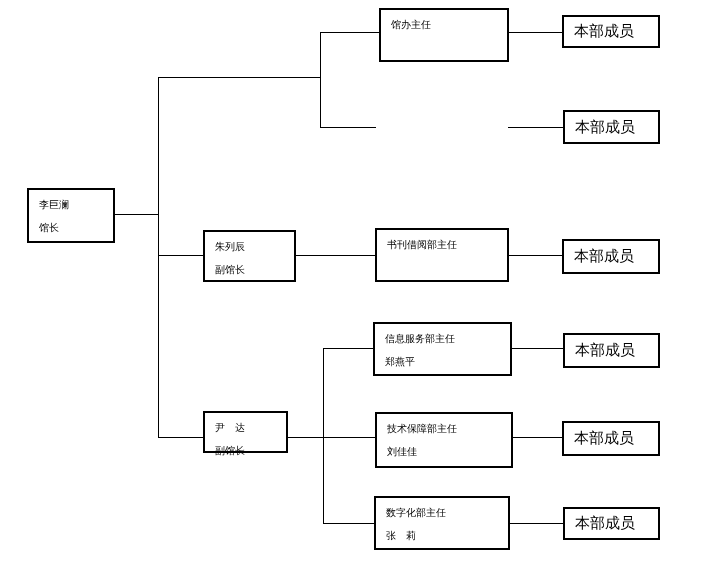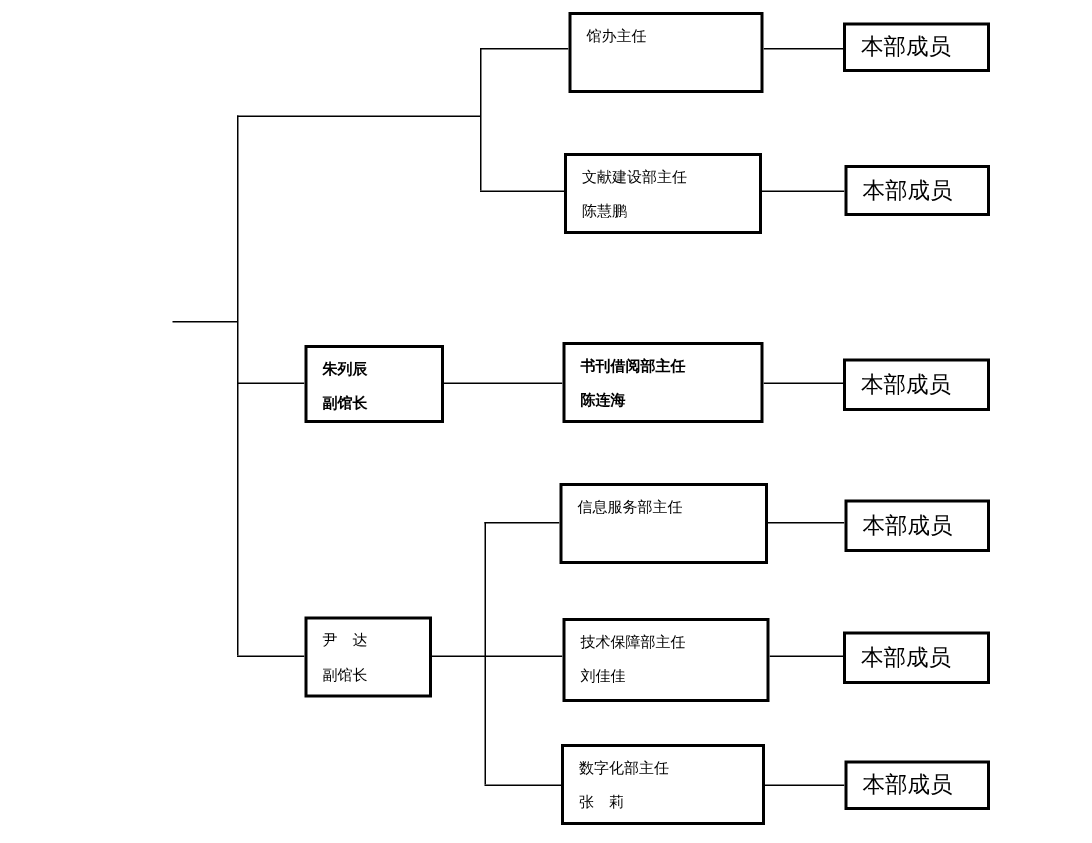--- a/index.html
+++ b/index.html
@@ -40,25 +40,25 @@
   }
   .hline, .vline {
     position: absolute;
     background: #000000;
   }
   .hline { height: 1px; }
   .vline { width: 1px; }
 
   
   #box-director { left: 27px;  top: 188px; width: 88px;  height: 55px; }
-  #box-deputy-zhu { left: 203px; top: 230px; width: 93px;  height: 52px; font-weight: bold; }
-  #box-deputy-yin { left: 203px; top: 411px; width: 85px;  height: 54px; }
+  #box-deputy-zhu { left: 203px; top: 230px; width: 93px;  height: 52px; }
+  #box-deputy-yin { left: 203px; top: 411px; width: 85px;  height: 42px; }
   #box-dept-0 { left: 379px; top: 8px;   width: 130px; height: 54px; }
   #box-dept-1 { left: 376px; top: 102px; width: 132px; height: 54px; }
-  #box-dept-2 { left: 375px; top: 228px; width: 134px; height: 54px; font-weight: bold; }
+  #box-dept-2 { left: 375px; top: 228px; width: 134px; height: 54px; }
   #box-dept-3 { left: 373px; top: 322px; width: 139px; height: 54px; font-family: Liberation Serif, serif; }
   #box-dept-4 { left: 375px; top: 412px; width: 138px; height: 56px; }
   #box-dept-5 { left: 374px; top: 496px; width: 136px; height: 54px; }
   #box-members-0 { left: 562px; top: 15px;  width: 98px; height: 33px; }
   #box-members-1 { left: 563px; top: 110px; width: 97px; height: 34px; }
   #box-members-2 { left: 562px; top: 239px; width: 98px; height: 35px; }
   #box-members-3 { left: 563px; top: 333px; width: 97px; height: 35px; }
   #box-members-4 { left: 562px; top: 421px; width: 98px; height: 35px; }
   #box-members-5 { left: 563px; top: 507px; width: 97px; height: 33px; }
 
@@ -101,43 +101,43 @@
   <div class="vline" id="ln-split-bot"></div>
   <div class="hline" id="ln-d3-in"></div>
   <div class="hline" id="ln-d5-in"></div>
   <div class="hline" id="ln-m0"></div>
   <div class="hline" id="ln-m1"></div>
   <div class="hline" id="ln-m2"></div>
   <div class="hline" id="ln-m3"></div>
   <div class="hline" id="ln-m4"></div>
   <div class="hline" id="ln-m5"></div>
 
+  <div class="obox" id="box-director">
+    <span class="bl">李巨澜</span>
+    <span class="bl">馆长</span>
+  </div>
 
   <div class="obox" id="box-deputy-zhu">
     <span class="bl">朱列辰</span>
     <span class="bl">副馆长</span>
   </div>
   <div class="obox" id="box-deputy-yin">
     <span class="bl">尹　达</span>
     <span class="bl">副馆长</span>
   </div>
 
   <div class="obox" id="box-dept-0">
     <span class="bl">馆办主任</span>
   </div>
-  <div class="obox" id="box-dept-1">
-    <span class="bl">文献建设部主任</span>
-    <span class="bl">陈慧鹏</span>
-  </div>
   <div class="obox" id="box-dept-2">
     <span class="bl">书刊借阅部主任</span>
-    <span class="bl">陈连海</span>
   </div>
   <div class="obox" id="box-dept-3">
     <span class="bl">信息服务部主任</span>
+    <span class="bl">郑燕平</span>
   </div>
   <div class="obox" id="box-dept-5">
     <span class="bl">数字化部主任</span>
     <span class="bl">张　莉</span>
   </div>
   <div class="obox" id="box-dept-4">
     <span class="bl">技术保障部主任</span>
     <span class="bl">刘佳佳</span>
   </div>
 

